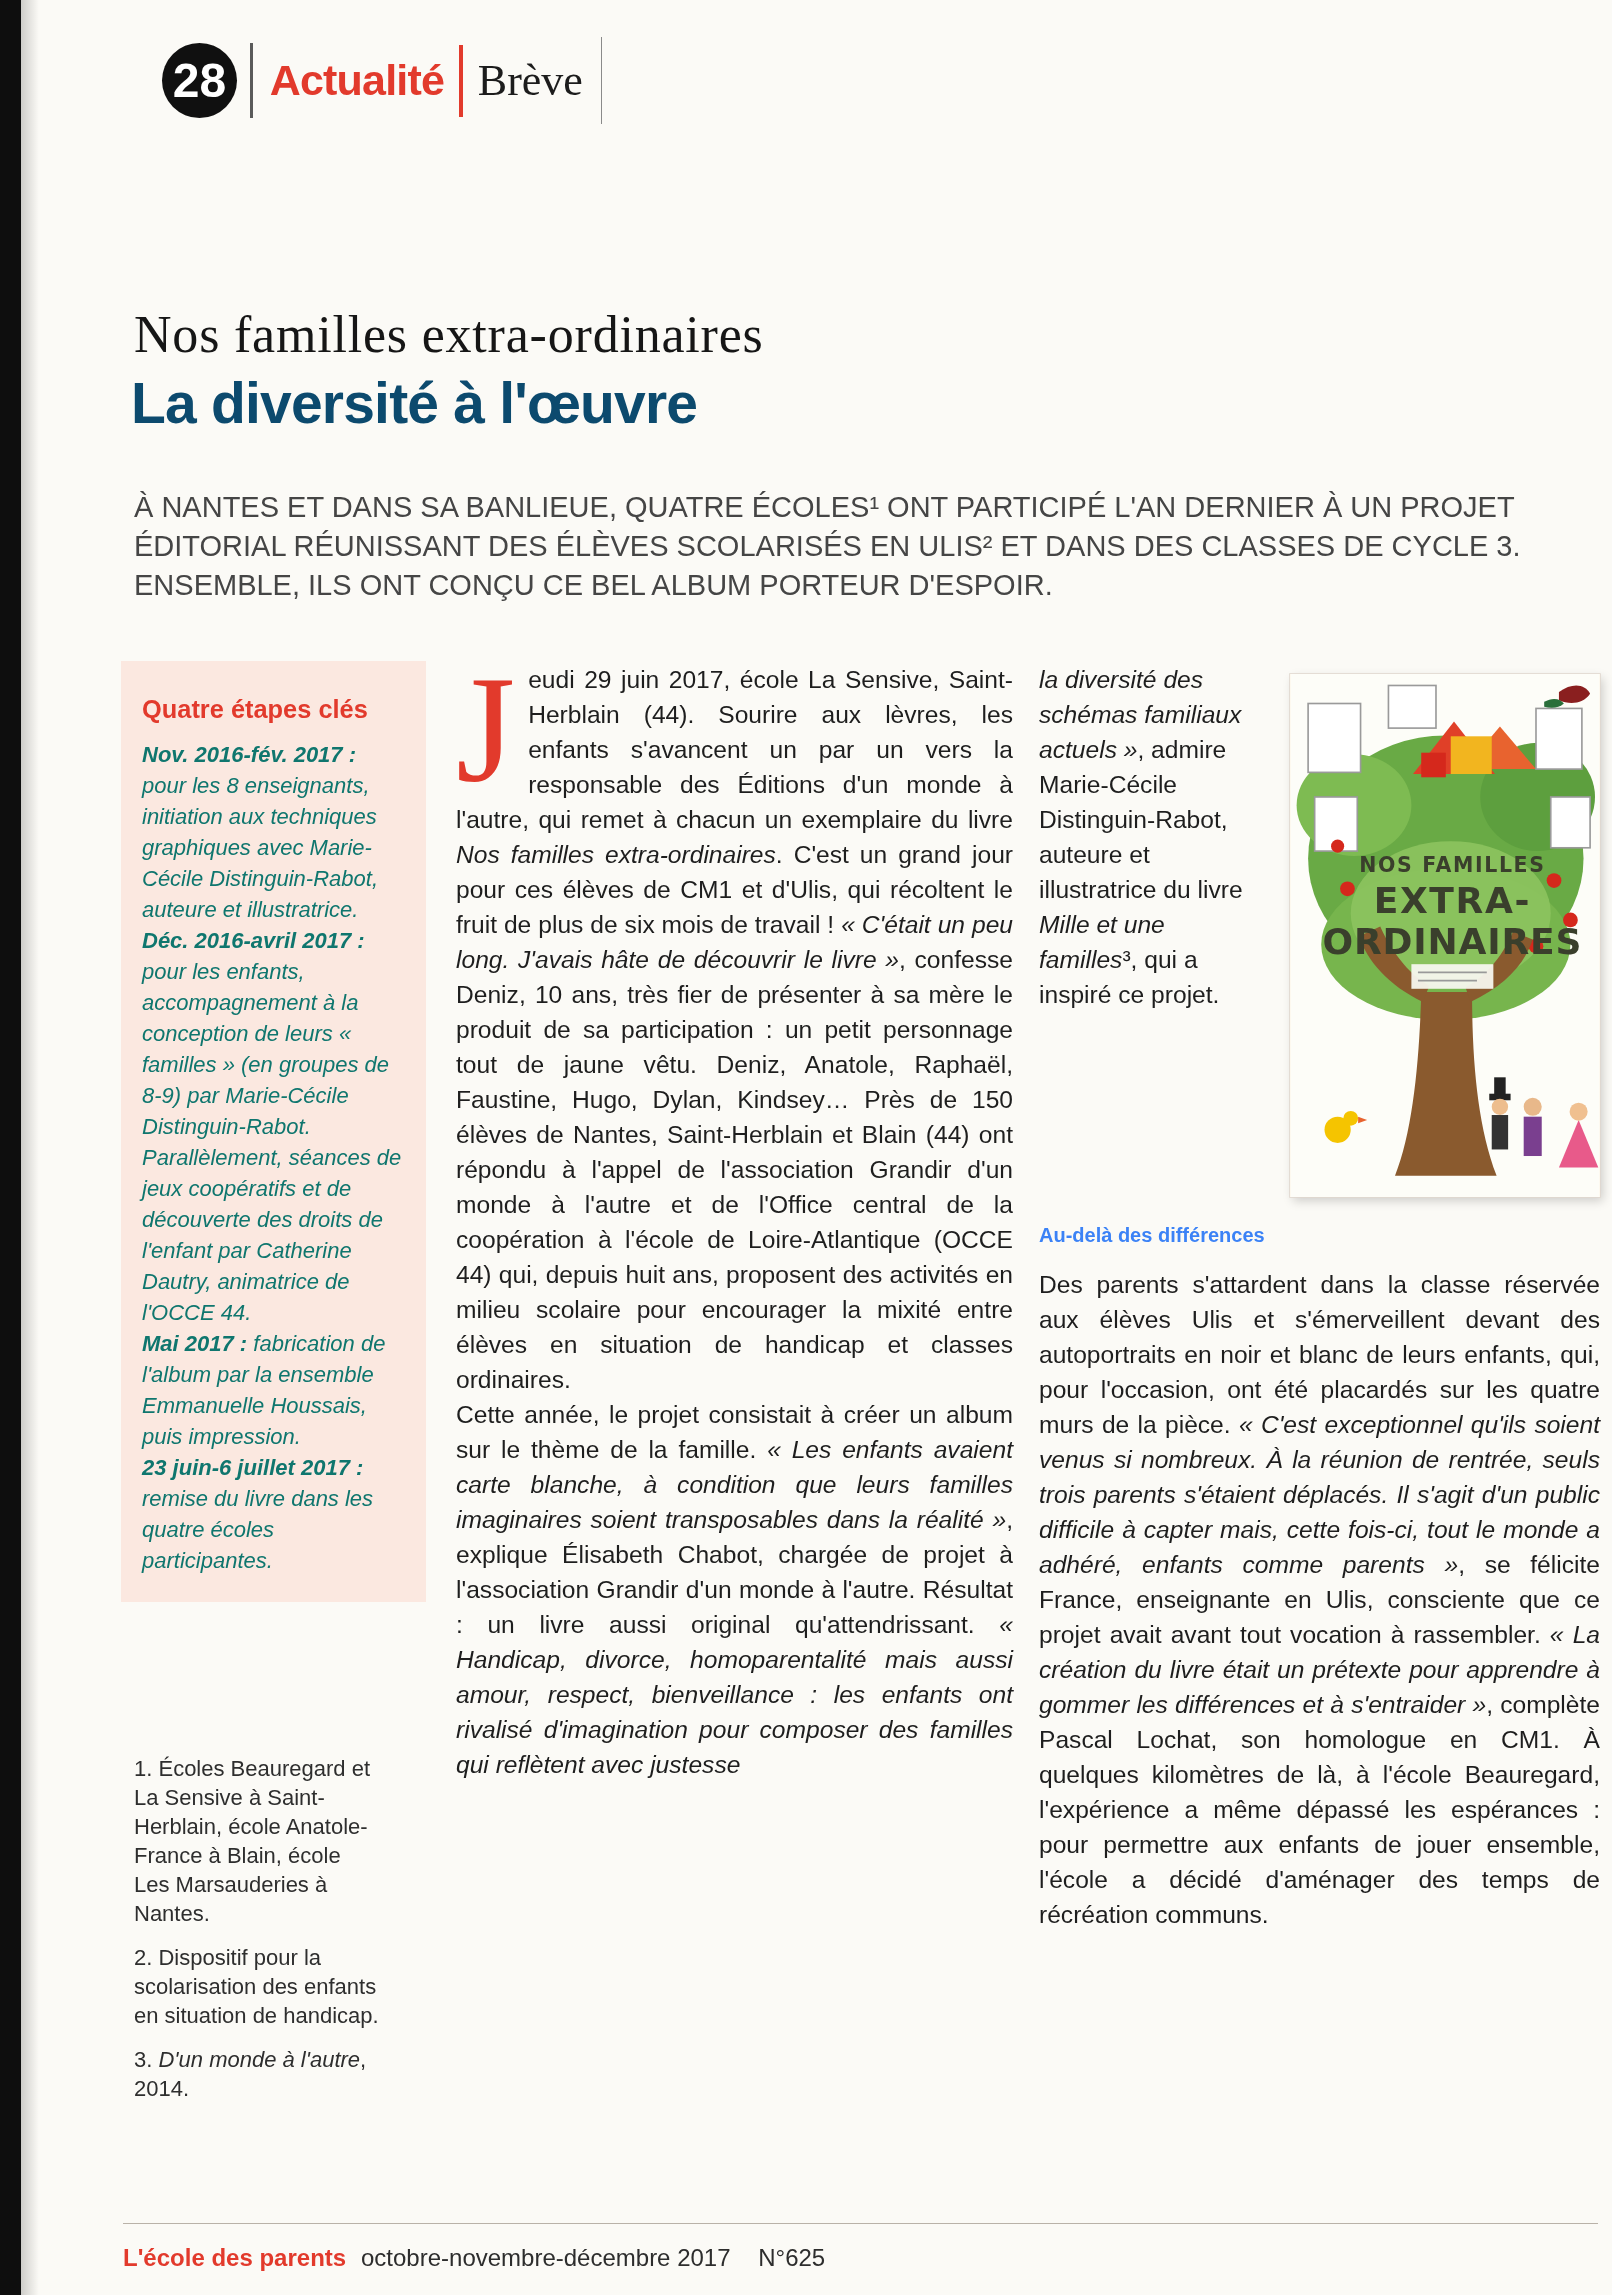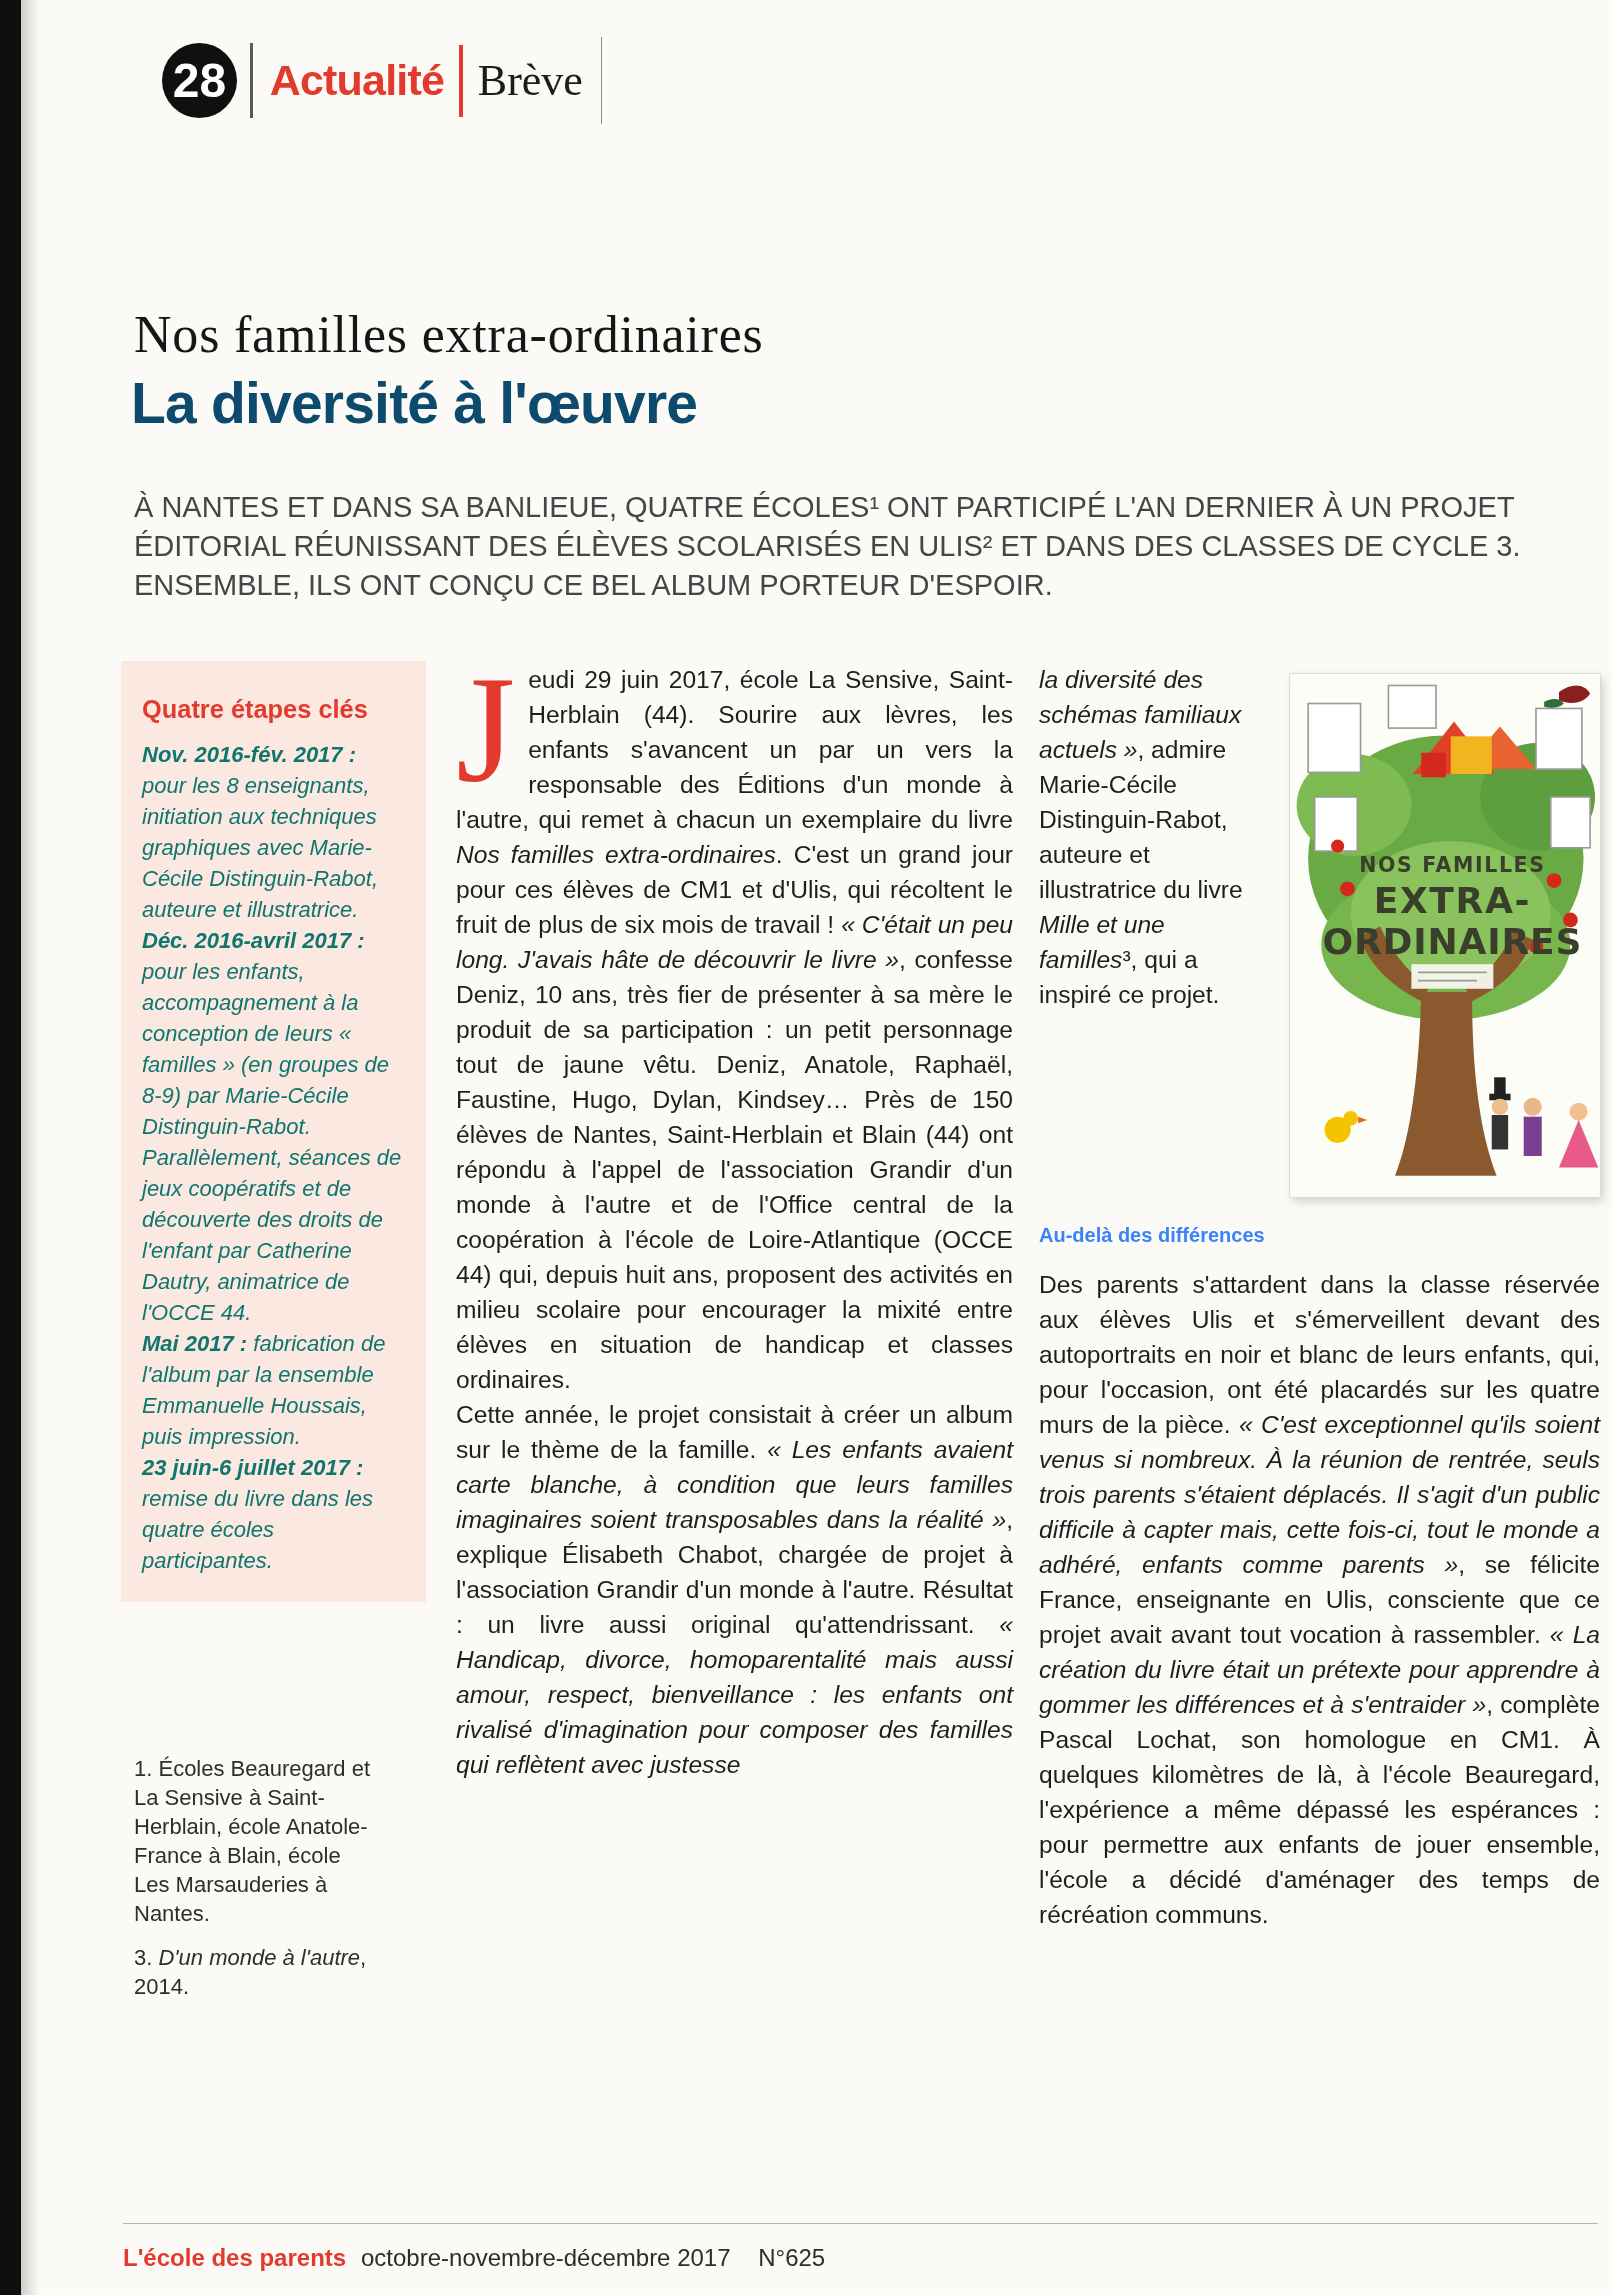--- a/index.html
+++ b/index.html
@@ -99,20 +99,21 @@
 <div class="sidebar">
   <h3>Quatre étapes clés</h3>
   <p><span class="date">Nov. 2016-fév. 2017 :</span> <span>pour les 8 enseignants, initiation aux techniques graphiques avec Marie-Cécile Distinguin-Rabot, auteure et illustratrice.</span></p>
   <p><span class="date">Déc. 2016-avril 2017 :</span> <span>pour les enfants, accompagnement à la conception de leurs « familles » (en groupes de 8-9) par Marie-Cécile Distinguin-Rabot. Parallèlement, séances de jeux coopératifs et de découverte des droits de l'enfant par Catherine Dautry, animatrice de l'OCCE 44.</span></p>
   <p><span class="date">Mai 2017 :</span> <span>fabrication de l'album par la ensemble Emmanuelle Houssais, puis impression.</span></p>
   <p><span class="date">23 juin-6 juillet 2017 :</span> <span>remise du livre dans les quatre écoles participantes.</span></p>
 </div>
 
 <div class="footnotes">
   <p>1. Écoles Beauregard et La Sensive à Saint-Herblain, école Anatole-France à Blain, école Les Marsauderies à Nantes.</p>
+  <p>2. Dispositif pour la scolarisation des enfants en situation de handicap.</p>
   <p><span>3. </span><span class="it">D'un monde à l'autre</span><span>, 2014.</span></p>
 </div>
 
 <div class="col-mid">
   <p><span class="dropcap">J</span><span><span>eudi 29 juin 2017, école La Sensive, Saint-Herblain (44). Sourire aux lèvres, les enfants s'avancent un par un vers la responsable des Éditions d'un monde à l'autre, qui remet à chacun un exemplaire du livre </span><span class="it">Nos familles extra-ordinaires</span><span>. C'est un grand jour pour ces élèves de CM1 et d'Ulis, qui récoltent le fruit de plus de six mois de travail ! </span><span class="it">« C'était un peu long. J'avais hâte de découvrir le livre »</span><span>, confesse Deniz, 10 ans, très fier de présenter à sa mère le produit de sa participation : un petit personnage tout de jaune vêtu. Deniz, Anatole, Raphaël, Faustine, Hugo, Dylan, Kindsey… Près de 150 élèves de Nantes, Saint-Herblain et Blain (44) ont répondu à l'appel de l'association Grandir d'un monde à l'autre et de l'Office central de la coopération à l'école de Loire-Atlantique (OCCE 44) qui, depuis huit ans, proposent des activités en milieu scolaire pour encourager la mixité entre élèves en situation de handicap et classes ordinaires.</span></span></p>
   <p><span><span>Cette année, le projet consistait à créer un album sur le thème de la famille. </span><span class="it">« Les enfants avaient carte blanche, à condition que leurs familles imaginaires soient transposables dans la réalité »</span><span>, explique Élisabeth Chabot, chargée de projet à l'association Grandir d'un monde à l'autre. Résultat : un livre aussi original qu'attendrissant. </span><span class="it">« Handicap, divorce, homoparentalité mais aussi amour, respect, bienveillance : les enfants ont rivalisé d'imagination pour composer des familles qui reflètent avec justesse</span></span></p>
 </div>
 
 <div class="col-right">
 

